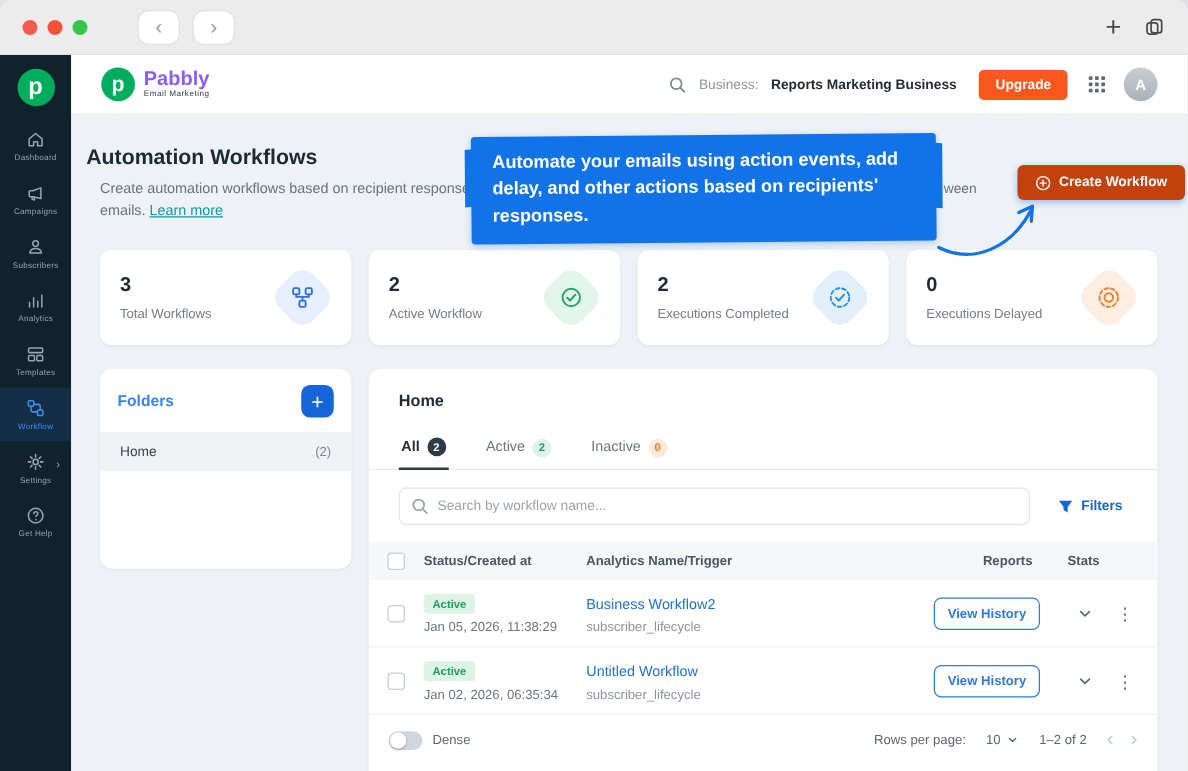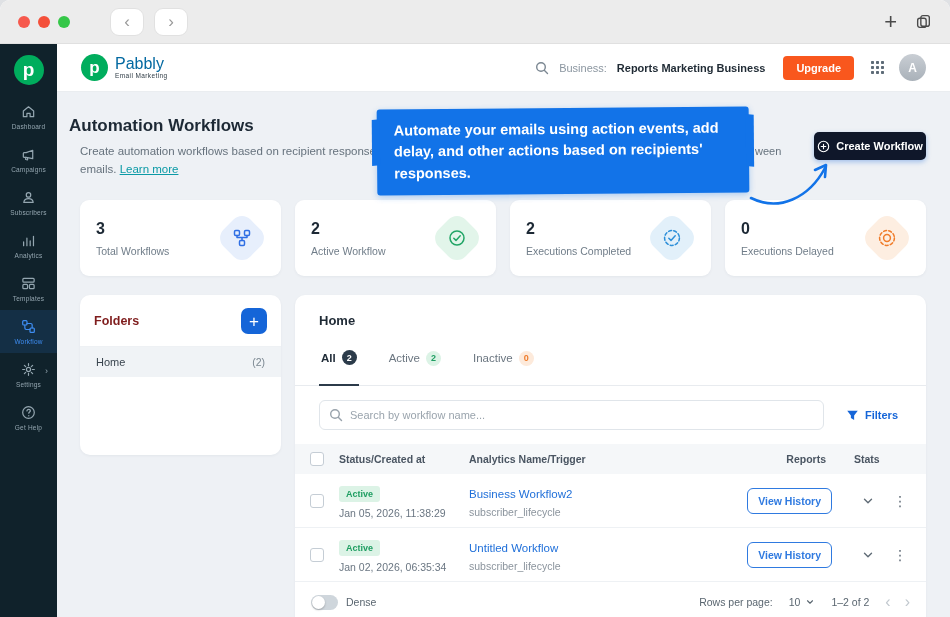--- a/index.html
+++ b/index.html
@@ -27,21 +27,21 @@
   .nav-item{display:flex;flex-direction:column;align-items:center;gap:4px;padding:9px 0 8px;color:#94a6b0;position:relative;cursor:pointer}
   .nav-item svg{width:15px;height:15px;stroke:currentColor;fill:none;stroke-width:1.3;stroke-linecap:round;stroke-linejoin:round}
   .nav-label{font-size:6.5px;letter-spacing:.2px}
   .nav-item.active{background:rgba(47,128,237,.14);color:#3e8df2}
   .settings-caret{position:absolute;right:9px;top:13px;font-size:9px;color:#94a6b0}
 
   .main{flex:1;display:flex;flex-direction:column;min-width:0}
   .topbar{height:48px;background:#fff;border-bottom:1px solid #eaedf0;display:flex;align-items:center;padding:0 24px;flex-shrink:0}
   .brand{display:flex;align-items:center;gap:7px;cursor:pointer}
   .brand-circle{width:27px;height:27px;border-radius:50%;background:#00ad5d;color:#fff;font-weight:bold;font-size:17px;display:flex;align-items:center;justify-content:center}
-  .brand-name{color:#0369a1;font-weight:normal;font-size:16px;line-height:1.05}
+  .brand-name{color:#8b5cf6;font-weight:bold;font-size:16px;line-height:1.05}
   .brand-sub{font-size:6.5px;color:#2e3b45;letter-spacing:.4px}
   .top-right{margin-left:auto;display:flex;align-items:center;gap:10px}
   .search-icon-top{display:flex;color:#7b8792}
   .biz-label{font-size:11px;color:#8b96a0}
   .biz-value{font-size:11px;font-weight:bold;color:#1f2a34}
   .upgrade-btn{background:#f9571d;color:#fff;font-size:11px;font-weight:bold;padding:6px 13px;border:none;border-radius:4px;margin-left:8px;cursor:pointer}
   .apps-icon{color:#5d6b77;display:flex;margin-left:6px;cursor:pointer}
   .avatar{width:27px;height:27px;border-radius:50%;background:linear-gradient(#c9ced4,#a9b1b9);color:#fff;font-size:12px;font-weight:bold;display:flex;align-items:center;justify-content:center;margin-left:4px;cursor:pointer}
 
   
@@ -50,47 +50,47 @@
   .desc1{position:absolute;left:23px;top:53px;font-size:11.5px;color:#66727d}
   .desc-frag{position:absolute;left:698px;top:53px;font-size:11px;color:#66727d}
   .desc2{position:absolute;left:23px;top:71px;font-size:11.5px;color:#66727d}
   .learn-more{color:#0b9aa6;text-decoration:underline;cursor:pointer}
 
   .callout{position:absolute;left:320px;top:16px;width:372px;padding:11px 17px;background:#1273e8;color:#fff;font-weight:bold;font-size:14.5px;line-height:1.48;border-radius:3px;transform:rotate(-.5deg);box-shadow:0 2px 6px rgba(18,115,232,.3);z-index:3}
   .callout::before{content:"";position:absolute;left:-5px;top:10px;width:8px;height:46px;background:#1273e8;transform:skewY(-6deg)}
   .callout::after{content:"";position:absolute;right:-5px;top:8px;width:8px;height:52px;background:#1273e8;transform:skewY(5deg)}
   .callout-arrow{position:absolute;left:688px;top:66px;z-index:3}
 
-  .create-btn{position:absolute;left:757px;top:40px;width:112px;height:28px;background:#0f172a;color:#fff;border:none;border-radius:5px;font-size:11px;font-weight:bold;display:flex;align-items:center;justify-content:center;gap:6px;box-shadow:0 2px 5px rgba(21,101,216,.35);cursor:pointer}
+  .create-btn{position:absolute;left:757px;top:40px;width:134px;height:28px;background:#c2410c;color:#fff;border:none;border-radius:5px;font-size:11px;font-weight:bold;display:flex;align-items:center;justify-content:center;gap:6px;box-shadow:0 2px 5px rgba(21,101,216,.35);cursor:pointer}
 
   .stats{position:absolute;left:23px;top:108px;right:24px;display:flex;gap:14px}
   .stat-card{flex:1;height:76px;background:#fff;border-radius:9px;box-shadow:0 1px 3px rgba(20,35,50,.05);display:flex;align-items:center;justify-content:space-between;padding:0 16px}
   .stat-value{font-size:16px;font-weight:bold;color:#1d2935}
   .stat-label{font-size:10.5px;color:#707d89;margin-top:7px}
   .stat-blob{width:38px;height:38px;border-radius:12px;transform:rotate(45deg);display:flex;align-items:center;justify-content:center;flex-shrink:0;margin-right:4px}
   .stat-blob svg{transform:rotate(-45deg);width:20px;height:20px;stroke:currentColor;fill:none;stroke-width:1.5;stroke-linecap:round;stroke-linejoin:round}
   .blob-1{background:#e7effc;color:#2f6fe4}
   .blob-2{background:#e2f5ea;color:#21a566}
   .blob-3{background:#e2f0fa;color:#2d8fd9}
   .blob-4{background:#fdeee1;color:#f07c2a}
 
   
   .folders{position:absolute;left:23px;top:203px;width:201px;height:160px;background:#fff;border-radius:10px;box-shadow:0 1px 3px rgba(20,35,50,.05);overflow:hidden}
   .folders-head{display:flex;align-items:center;justify-content:space-between;padding:13px 14px 12px}
-  .folders-title{font-size:12.5px;font-weight:bold;color:#7f1d1d}
+  .folders-title{font-size:12.5px;font-weight:bold;color:#3b82f6}
   .folder-add{width:26px;height:26px;background:#1565d8;color:#fff;border:none;border-radius:7px;font-size:17px;line-height:1;display:flex;align-items:center;justify-content:center;cursor:pointer}
   .folder-item{display:flex;justify-content:space-between;align-items:center;padding:9px 16px;font-size:11px;color:#39444e;border-top:1px solid #eef1f4;cursor:pointer}
   .folder-item.selected{background:#f0f3f6}
   .folder-count{color:#7b8791;font-size:10.5px}
 
   
   .panel{position:absolute;left:238px;top:203px;width:631px;height:350px;background:#fff;border-radius:10px;box-shadow:0 1px 3px rgba(20,35,50,.05)}
   .panel-title{padding:18px 24px 0;font-size:13px;font-weight:bold;color:#1f2a35}
   .tabs{display:flex;gap:28px;padding:0 24px;margin-top:16px;border-bottom:1px solid #e8ebef}
-  .tab{display:flex;align-items:center;gap:6px;padding:6px 2px 19px;font-size:11.5px;color:#6b7680;cursor:pointer}
+  .tab{display:flex;align-items:center;gap:6px;padding:6px 2px 9px;font-size:11.5px;color:#6b7680;cursor:pointer}
   .tab.active{color:#202c38;font-weight:bold;border-bottom:2px solid #2c3b4a;margin-bottom:-1px}
   .badge{min-width:15px;height:15px;border-radius:8px;font-size:9px;font-weight:bold;display:inline-flex;align-items:center;justify-content:center;padding:0 4px}
   .badge-dark{background:#2c3b4a;color:#fff}
   .badge-green{background:#dcf3e6;color:#1f9e62}
   .badge-orange{background:#fdeadb;color:#ef7c2b}
 
   .searchrow{display:flex;align-items:center;margin:14px 24px 12px}
   .search-box{position:relative;flex:1}
   .search-box svg{position:absolute;left:10px;top:8px;color:#98a2ab}
   .search-input{width:100%;height:30px;border:1px solid #e0e5ea;border-radius:6px;padding:0 10px 0 30px;font-size:11px;color:#3a4650;font-family:"Liberation Sans",sans-serif;outline:none}

